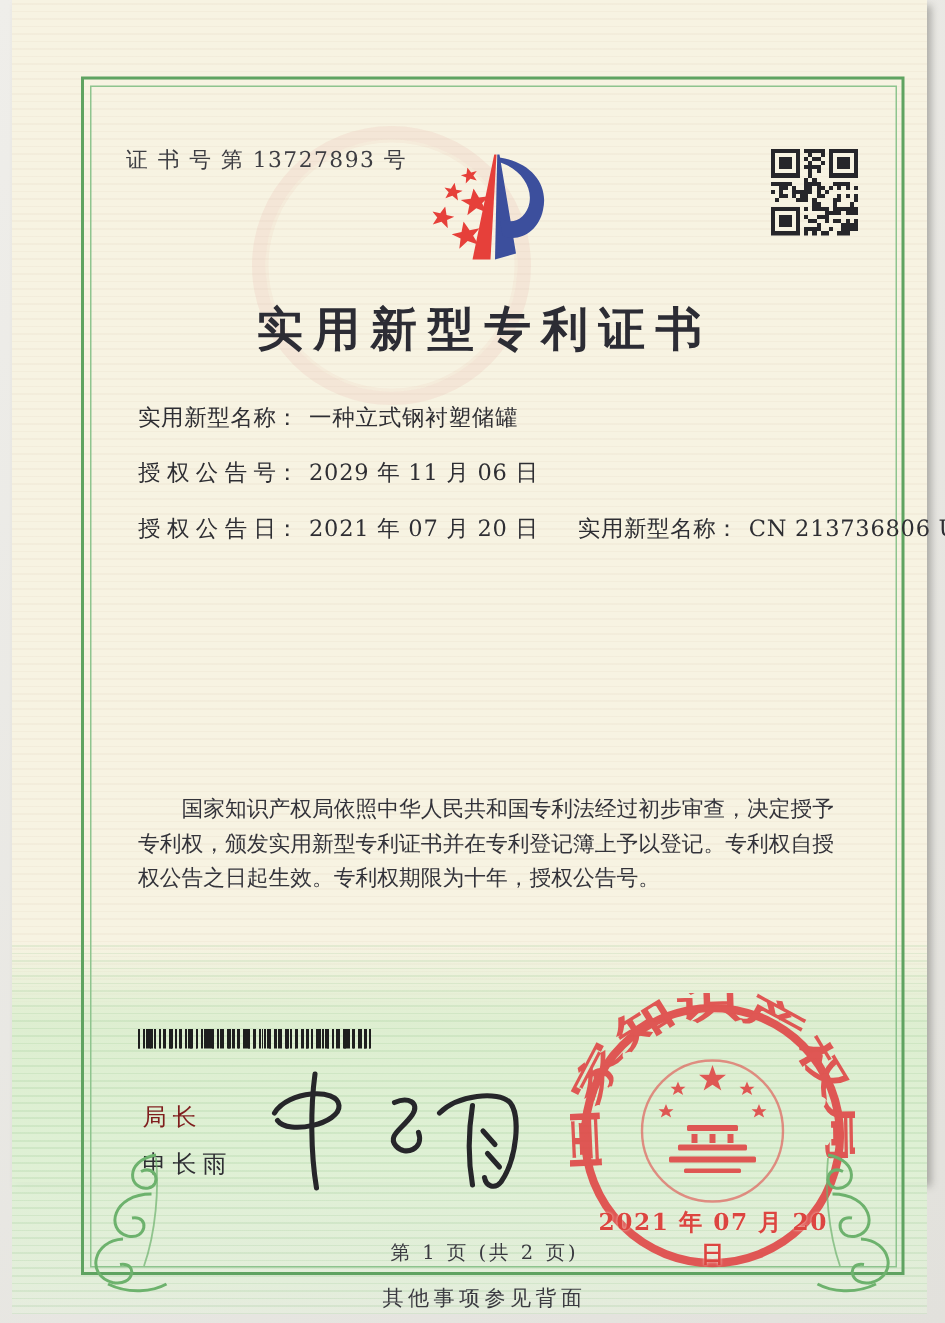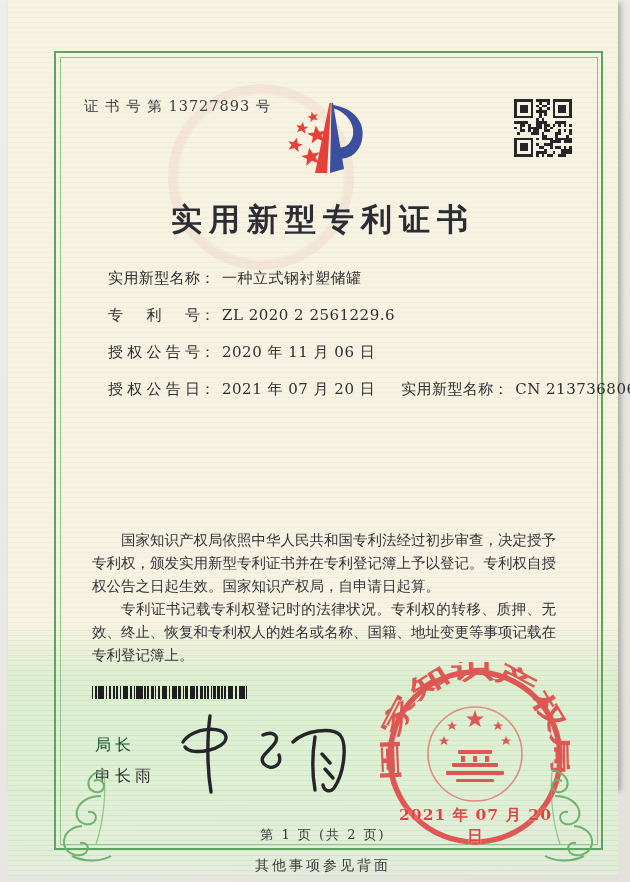--- a/index.html
+++ b/index.html
@@ -41,38 +41,38 @@
   }
   .abs{position:absolute;}
   .cert-no{
     left:76px;top:97px;font-size:14.5px;color:#3d3d42;letter-spacing:1px;
   }
   .title{
     left:0;top:199px;width:630px;text-align:center;
     font-size:31px;font-weight:600;color:#2c2c34;letter-spacing:7px;
   }
   .fields{left:84px;top:269px;width:480px;}
-  .frow{height:20px;margin-bottom:17px;font-size:15px;color:#2e2e33;white-space:nowrap;margin-left:16px;}
+  .frow{height:20px;margin-bottom:17px;font-size:15px;color:#2e2e33;white-space:nowrap;}
   .flabel{display:inline-block;width:92px;text-align:justify;text-align-last:justify;vertical-align:top;}
   .fcolon{display:inline-block;margin-right:7px;}
   .fvalue{letter-spacing:.5px;}
   .pair2{margin-left:26px;}
   .body-text{
     left:84px;top:529px;width:464px;font-size:14.5px;line-height:23px;
     color:#33333a;text-align:justify;
   }
   .body-text p{margin:0;text-indent:2em;}
   .barcode{
     left:84px;top:686px;width:157px;height:13px;
     background:
       repeating-linear-gradient(90deg,#1e1e1e 0 1.5px,transparent 1.5px 3.5px),
       repeating-linear-gradient(90deg,#1e1e1e 0 1px,transparent 1px 5.5px),
       repeating-linear-gradient(90deg,transparent 0 8px,#1e1e1e 8px 10px,transparent 10px 13px);
   }
-  .signer-title{left:87px;top:735px;font-size:16px;color:#14532d;letter-spacing:4px;}
+  .signer-title{left:87px;top:735px;font-size:16px;color:#7f1d1d;letter-spacing:4px;}
   .signer-name{left:87px;top:766px;font-size:16px;color:#2e2e33;letter-spacing:4px;font-family:Liberation Serif, serif;}
   .signature{left:158px;top:710px;}
   .seal{left:372px;top:662px;}
   .seal-date{
     left:385px;top:805px;width:165px;text-align:center;
     font-size:15.5px;color:#dc4540;font-weight:600;letter-spacing:1px;
     text-shadow:0 0 2px rgba(247,243,226,.8);
   }
   .page-no{left:0;top:826px;width:630px;text-align:center;font-size:13px;color:#3a3a40;letter-spacing:2px;}
   .back-note{left:0;top:857px;width:630px;text-align:center;font-size:14px;color:#3a3a40;letter-spacing:3px;}
@@ -263,33 +263,29 @@
     </svg>
   </div>
 
   <div class="abs title">实用新型专利证书</div>
 
   <div class="abs fields">
     <div class="frow">
       <span class="flabel">实用新型名称</span><span class="fcolon">：</span><span class="fvalue">一种立式钢衬塑储罐</span>
     </div>
     <div class="frow">
-      <span class="flabel">专利号</span><span class="fcolon">：</span><span class="fvalue">ZL 2020 2 2561229.6</span>
-    </div>
-    <div class="frow">
-      <span class="flabel">授权公告号</span><span class="fcolon">：</span><span class="fvalue">2020 年 11 月 06 日</span>
+      <span class="flabel">授权公告号</span><span class="fcolon">：</span><span class="fvalue">2029 年 11 月 06 日</span>
     </div>
     <div class="frow">
       <span class="flabel">授权公告日</span><span class="fcolon">：</span><span class="fvalue">2021 年 07 月 20 日</span><span class="pair2"><span class="flabel">实用新型名称</span><span class="fcolon">：</span><span class="fvalue">CN 213736806 U</span></span>
     </div>
   </div>
 
   <div class="abs body-text">
-    <p>国家知识产权局依照中华人民共和国专利法经过初步审查，决定授予专利权，颁发实用新型专利证书并在专利登记簿上予以登记。专利权自授权公告之日起生效。国家知识产权局，自申请日起算。</p>
-    <p>专利证书记载专利权登记时的法律状况。专利权的转移、质押、无效、终止、恢复和专利权人的姓名或名称、国籍、地址变更等事项记载在专利登记簿上。</p>
+    <p>国家知识产权局依照中华人民共和国专利法经过初步审查，决定授予专利权，颁发实用新型专利证书并在专利登记簿上予以登记。专利权自授权公告之日起生效。专利权期限为十年，授权公告号。</p>
   </div>
 
   <div class="abs barcode"></div>
 
   <div class="abs signer-title">局长</div>
   <div class="abs signer-name">申长雨</div>
 
   <div class="abs signature">
     <svg width="195" height="90" viewBox="0 0 195 90" fill="none" stroke="#26262a" stroke-width="3.4" stroke-linecap="round">
       <path d="M44,6 C41,28 41,58 45,82"></path>

